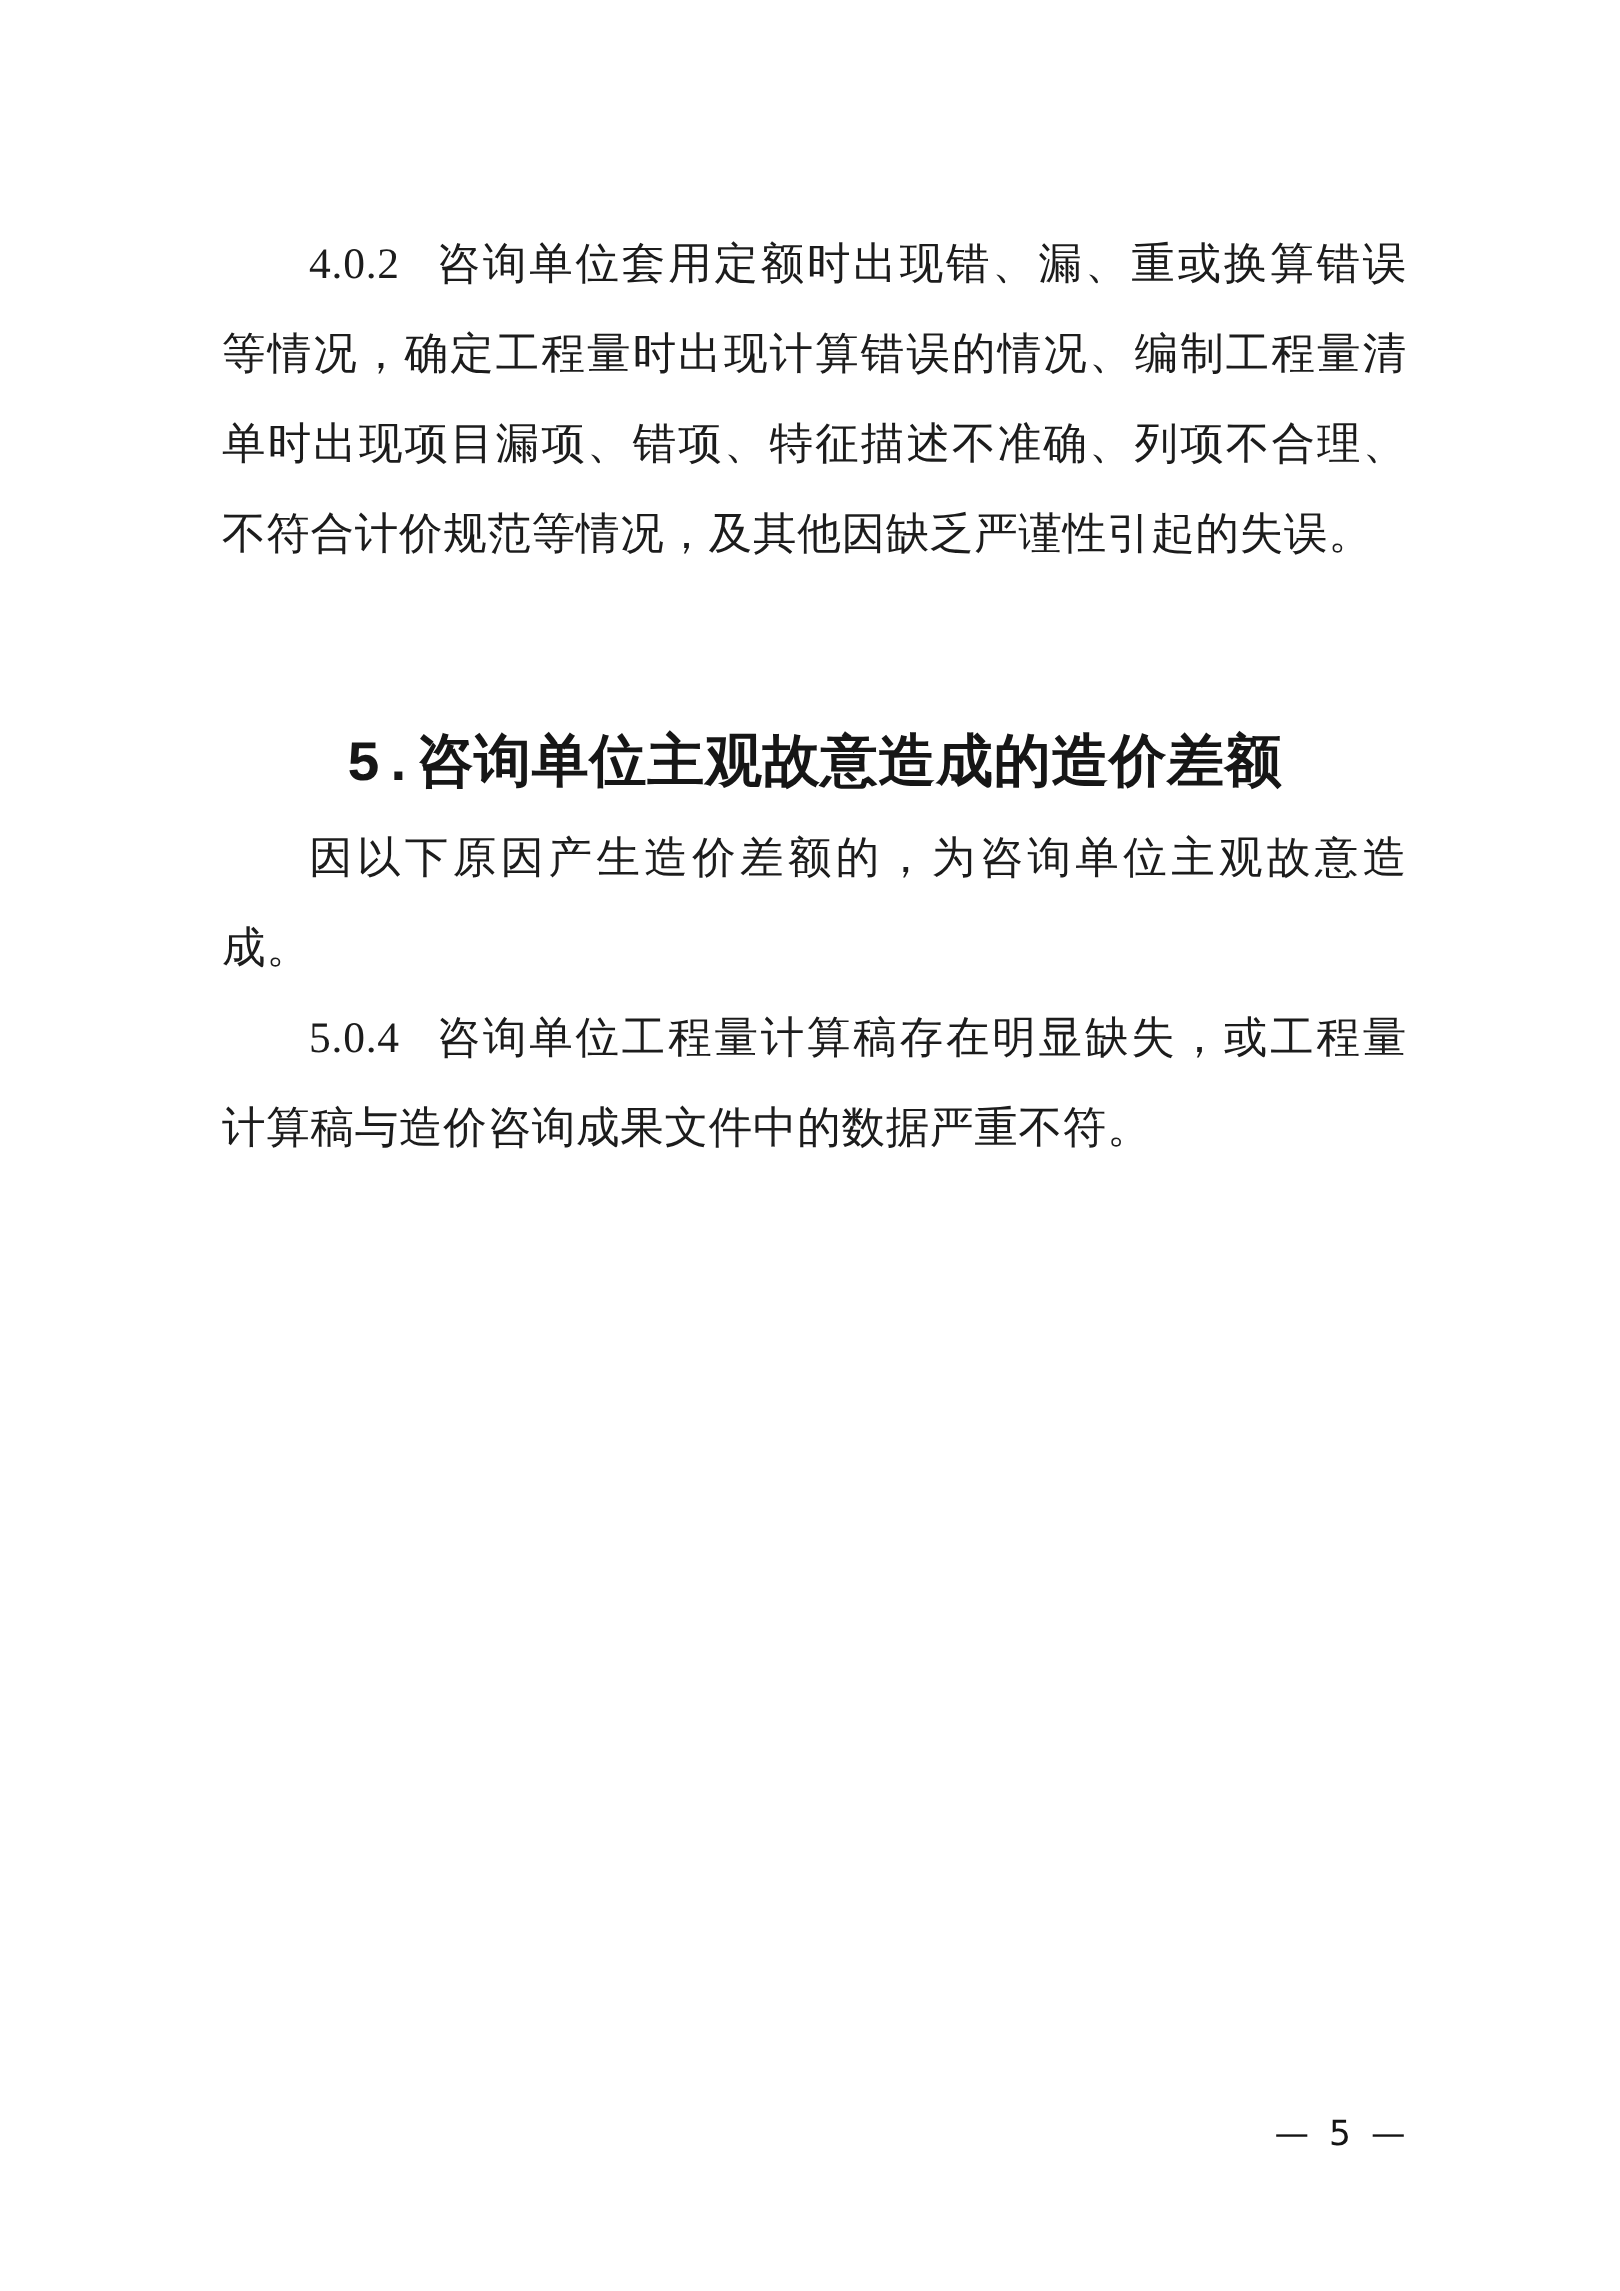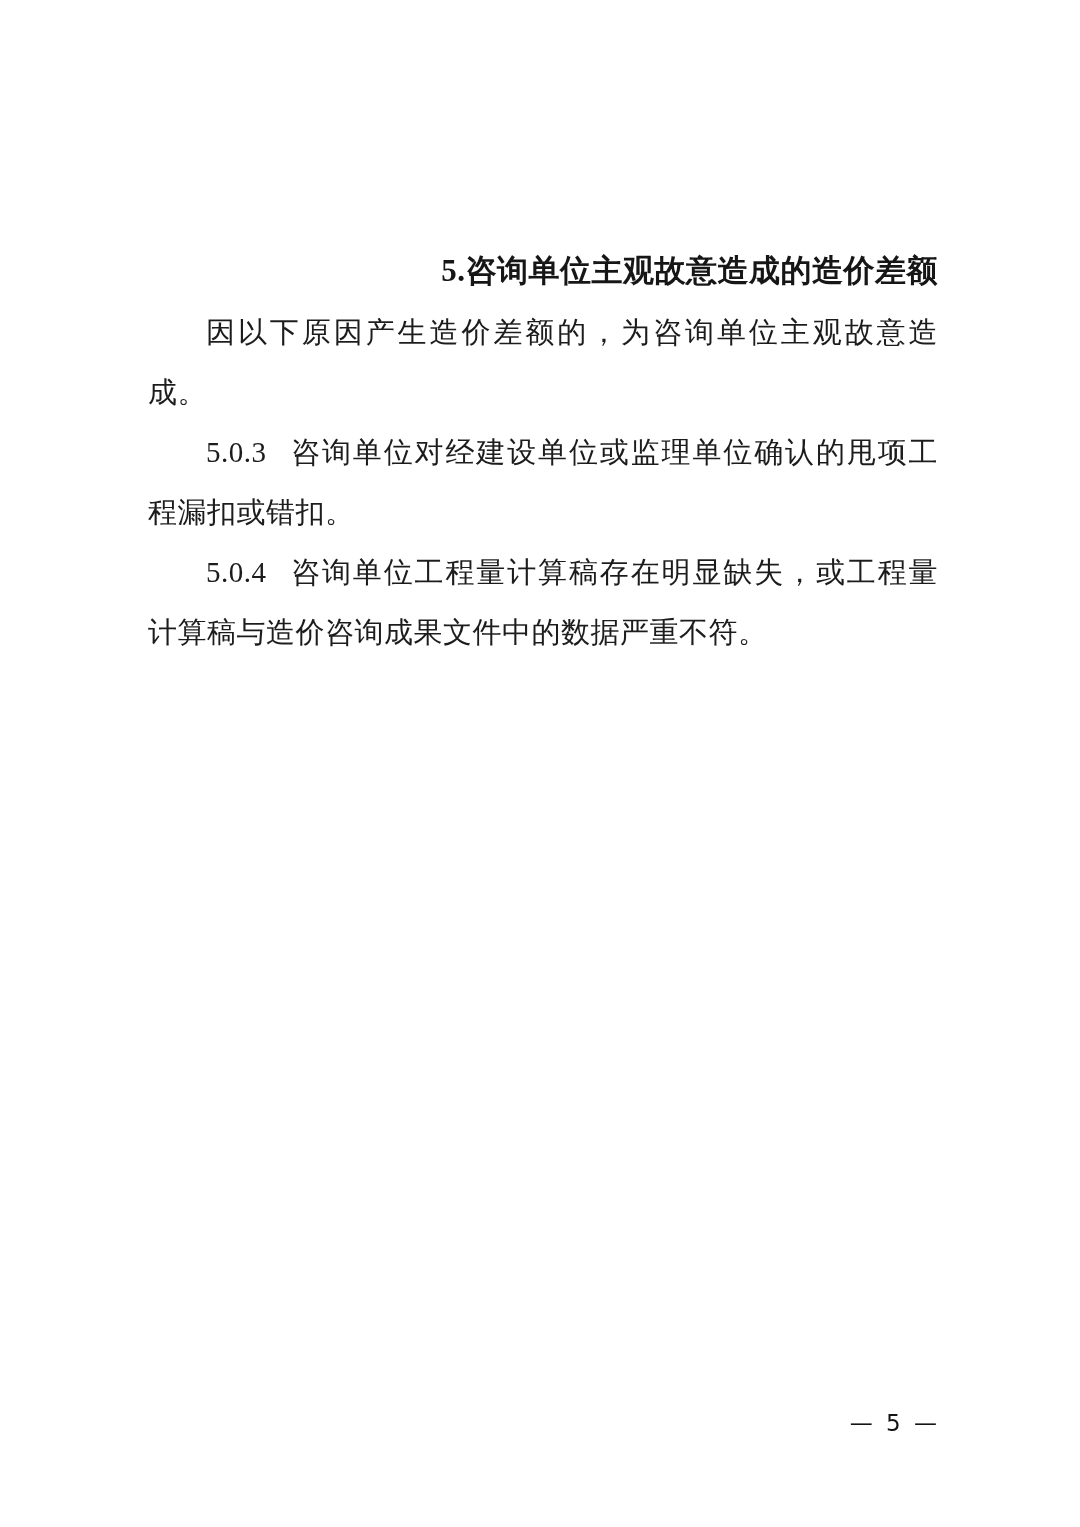--- a/index.html
+++ b/index.html
@@ -30,55 +30,55 @@
     text-align: justify;
     text-justify: inter-ideograph;
     text-indent: 58px;
   }
   .clause-no {
     margin-right: 0.8em;
     font-family: "Liberation Serif", serif;
   }
   .section-heading {
     margin: 94px 0 0 0;
-    font-size: 31px;
+    font-size: 38px;
     line-height: 62px;
     font-weight: bold;
-    text-align: right;
+    text-align: center;
     text-indent: 0;
     letter-spacing: 0.5px;
-    font-family: Liberation Serif, serif;
+    font-family: Liberation Mono, monospace;
     color: #161616;
   }
   .page-footer {
     position: absolute;
     top: 1408px;
     right: 140px;
     font-size: 23px;
     line-height: 30px;
     letter-spacing: 3px;
     color: #141414;
     font-family: "DejaVu Sans", sans-serif;
   }
 </style>
 </head>
 <body>
 
 <div class="page">
   <main class="content">
 
+    <p class="para"><span class="clause-no">4.0.2</span><span>咨询单位套用定额时出现错、漏、重或换算错误等情况，确定工程量时出现计算错误的情况、编制工程量清单时出现项目漏项、错项、特征描述不准确、列项不合理、不符合计价规范等情况，及其他因缺乏严谨性引起的失误。</span></p>
 
 
     <h2 class="para section-heading">5.咨询单位主观故意造成的造价差额</h2>
 
     <p class="para"><span>因以下原因产生造价差额的，为咨询单位主观故意造成。</span></p>
 
 
 
-    <p class="para"><span class="clause-no">5.0.3</span><span>咨询单位对经建设单位或监理单位确认的甩项工程漏扣或错扣。</span></p>
 
     <p class="para"><span class="clause-no">5.0.4</span><span>咨询单位工程量计算稿存在明显缺失，或工程量计算稿与造价咨询成果文件中的数据严重不符。</span></p>
 
 
   </main>
 
   <div class="page-footer">— 5 —</div>
 </div>
 
 </body></html>

